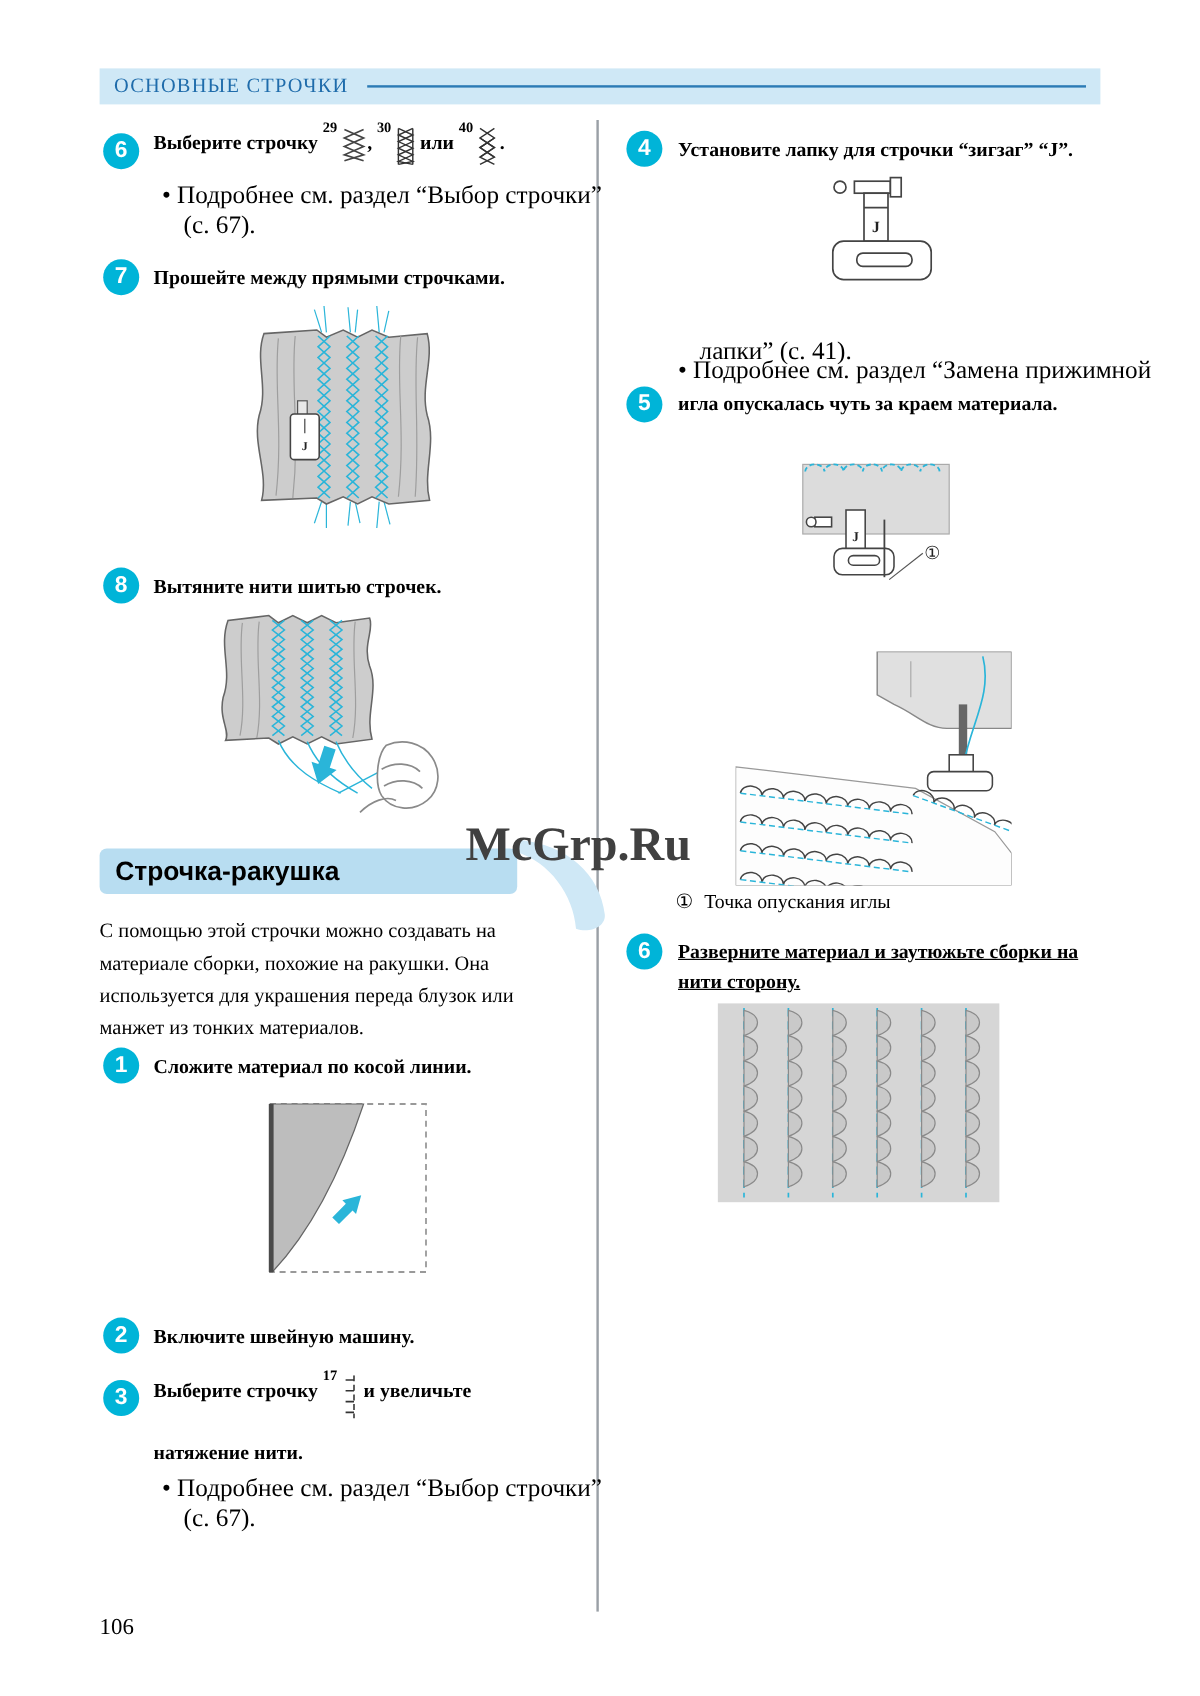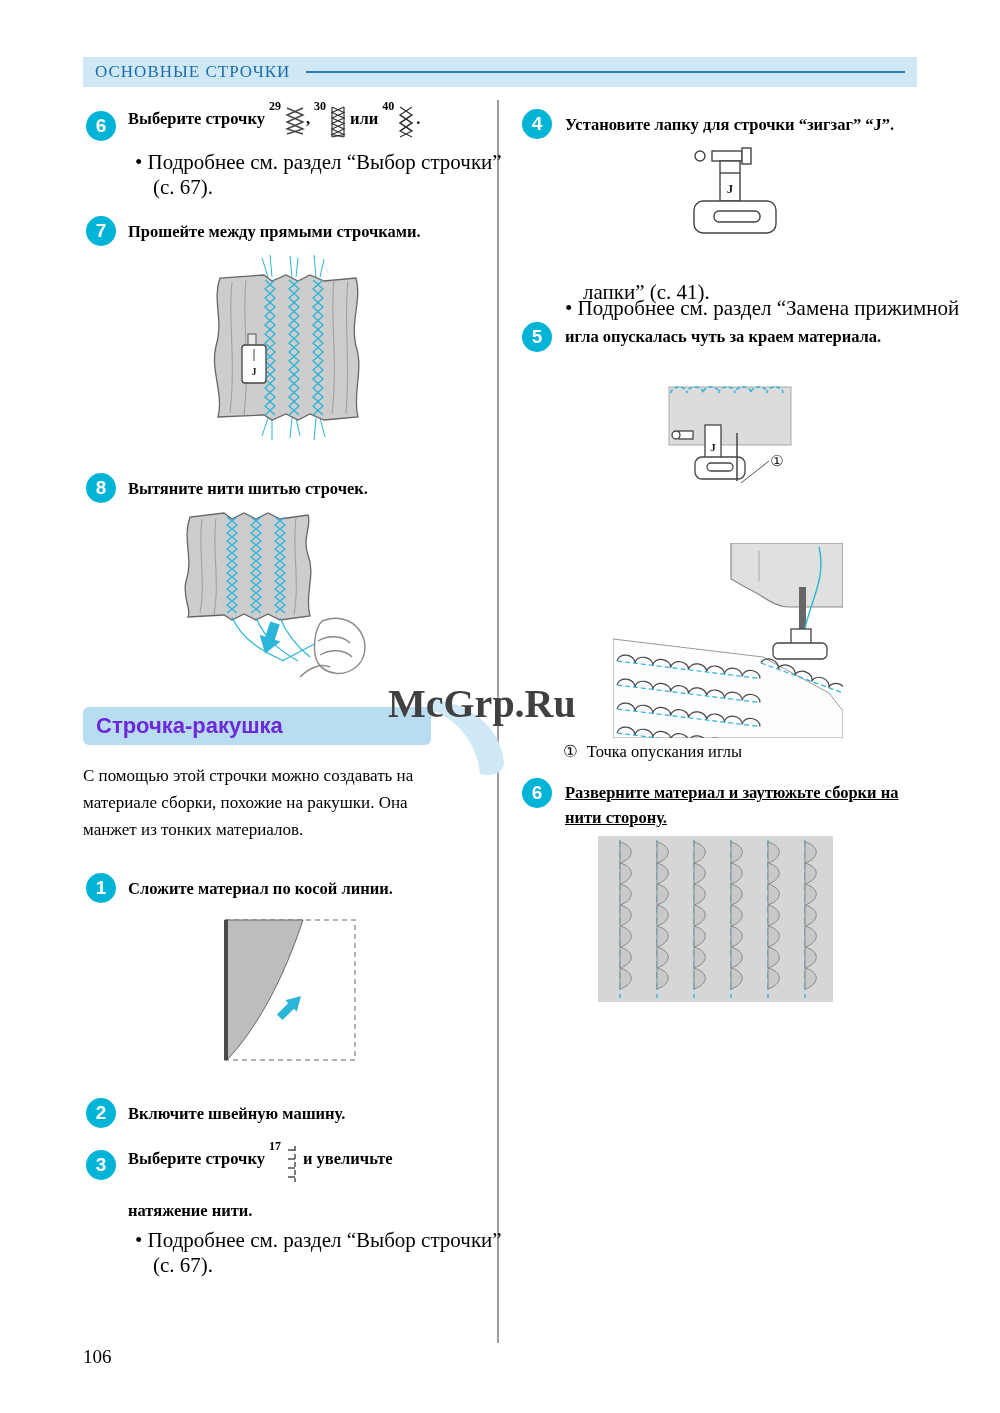--- a/index.html
+++ b/index.html
@@ -13,21 +13,21 @@
   .step-circle { width:30px; height:30px; border-radius:50%; background:#00b4d8; color:#fff;
                  font-family:"Liberation Sans", sans-serif; font-weight:bold; font-size:19px;
                  display:flex; align-items:center; justify-content:center; }
   .step-title { font-weight:bold; font-size:16.5px; line-height:25px; white-space:nowrap; }
   .note { font-size:21px; line-height:25px; white-space:nowrap; }
   .para { font-size:17px; line-height:27px; white-space:nowrap; }
   .stitle-row { display:flex; align-items:flex-start; gap:4px; }
   .sup { font-size:12px; font-weight:bold; position:relative; top:-7px; }
   .section-bar { left:83px; top:707px; width:348px; height:38px; background:#b8ddf1; border-radius:6px;
                  display:flex; align-items:center; padding-left:13px; z-index:2; }
-  .section-title { font-family:"Liberation Sans", sans-serif; font-weight:bold; font-size:22px; color:#6d28d9; white-space:nowrap; }
+  .section-title { font-family:"Liberation Sans", sans-serif; font-weight:bold; font-size:22px; color:#000000; white-space:nowrap; }
   .watermark { left:388px; top:680px; width:260px; text-align:left; font-weight:bold; font-size:40px;
                color:#404040; z-index:3; white-space:nowrap; }
   .pagenum { left:83px; top:1346px; font-size:19px; }
   .legend-row { display:flex; align-items:baseline; gap:9px; font-size:16.5px; }
 </style>
 </head>
 <body>
 
 <div class="abs header-bar">
   <span class="header-title">ОСНОВНЫЕ СТРОЧКИ</span>
@@ -156,20 +156,21 @@
 <svg class="abs" style="left:428px; top:700px; z-index:1;" width="85" height="78" viewBox="0 0 85 78">
   <path d="M6,0 C44,4 72,28 76,62 C77,72 64,78 52,74 C50,46 30,18 2,10 Z" fill="#cfe8f6"></path>
 </svg>
 <div class="abs section-bar">
   <span class="section-title">Строчка-ракушка</span>
 </div>
 
 <div class="abs" style="left:83px; top:762px;">
   <div class="para">С помощью этой строчки можно создавать на</div>
   <div class="para">материале сборки, похожие на ракушки. Она</div>
+  <div class="para">используется для украшения переда блузок или</div>
   <div class="para">манжет из тонких материалов.</div>
 </div>
 
 <div class="abs step-circle" style="left:86px; top:873px;">1</div>
 <div class="abs step-title" style="left:128px; top:876px;">Сложите материал по косой линии.</div>
 
 <svg class="abs" style="left:205px; top:910px;" width="160" height="160" viewBox="0 0 160 160">
   <rect x="20" y="10" width="130" height="140" fill="none" stroke="#999" stroke-width="1.5" stroke-dasharray="5,4"></rect>
   <path d="M20,10 L98,10 C78,70 52,118 22,150 L20,150 Z" fill="#bdbdbd" stroke="#666" stroke-width="1"></path>
   <line x1="21" y1="10" x2="21" y2="150" stroke="#4a4a4a" stroke-width="4"></line>

